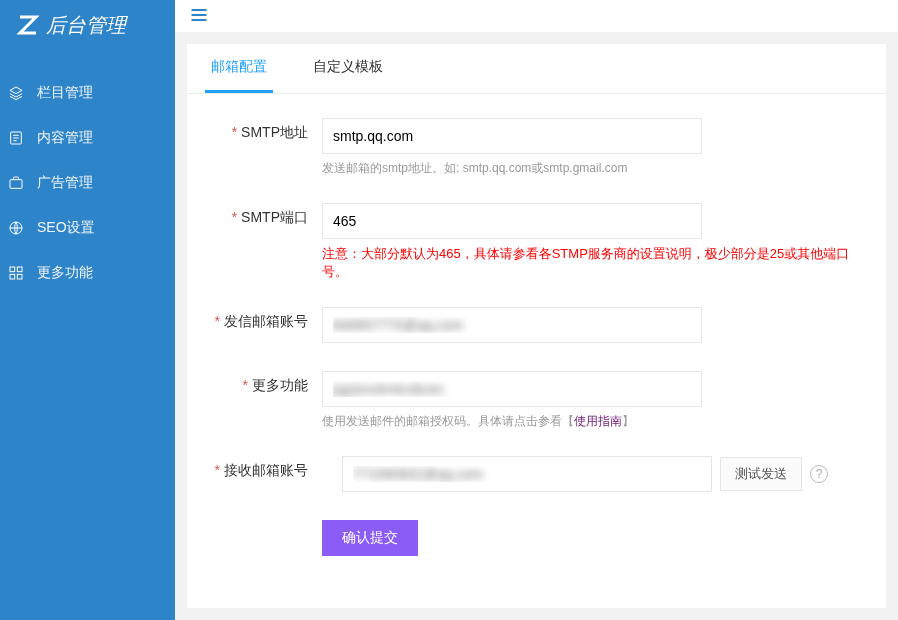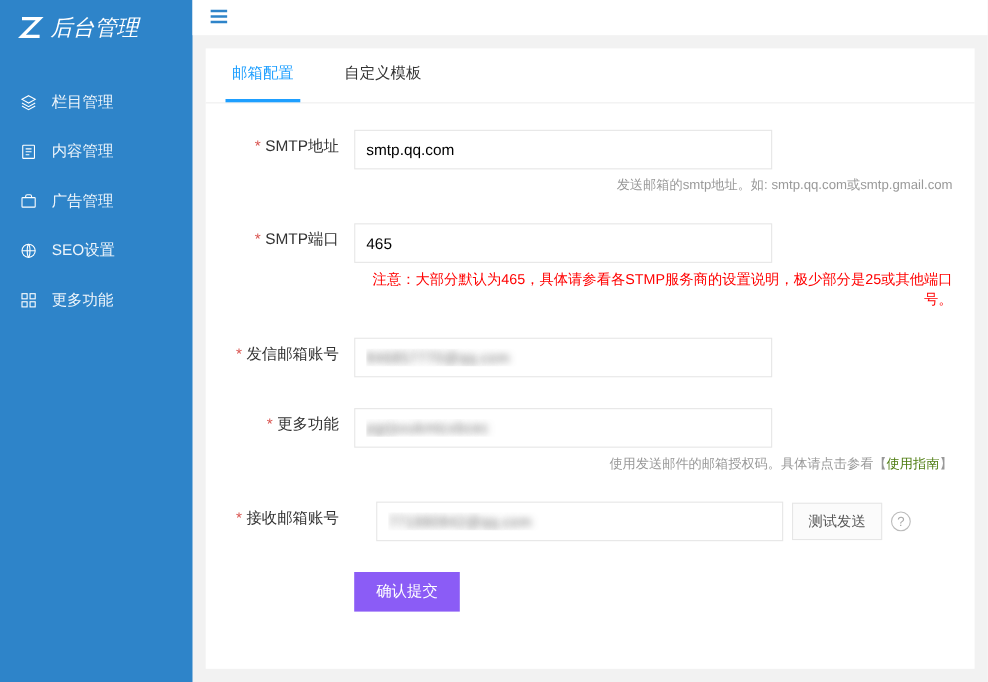--- a/index.html
+++ b/index.html
@@ -1,43 +1,43 @@
 <!DOCTYPE html>
 <html><head>
   <meta charset="utf-8">
   <style>
     * { margin: 0; padding: 0; box-sizing: border-box; }
     body { font-family: "Microsoft YaHei", Arial, sans-serif; font-size: 14px; background: #f2f2f2; width: 898px; height: 620px; overflow: hidden; }
     .layout { display: flex; height: 100%; }
     .sidebar { width: 175px; background: #2e84c9; color: #fff; flex-shrink: 0; }
     .logo { height: 50px; display: flex; align-items: center; padding-left: 16px; font-size: 20px; font-weight: 500; font-style: italic; }
     .menu { margin-top: 20px; }
-    .menu-item { height: 45px; display: flex; align-items: center; padding-left: 17px; cursor: pointer; color: rgba(255,255,255,0.92); }
+    .menu-item { height: 45px; display: flex; align-items: center; padding-left: 7px; cursor: pointer; color: rgba(255,255,255,0.92); }
     .menu-item.active { background: #1e6fb3; }
     .menu-icon { width: 18px; height: 18px; margin-right: 12px; display: inline-flex; align-items: center; justify-content: center; }
     .menu-icon svg { width: 16px; height: 16px; stroke: #fff; fill: none; stroke-width: 1.5; }
     .main { flex: 1; display: flex; flex-direction: column; }
     .topbar { height: 50px; background: #fff; display: flex; align-items: center; padding-left: 14px; }
     .hamburger { cursor: pointer; }
     .hamburger svg { width: 20px; height: 20px; stroke: #2e84c9; stroke-width: 2.5; }
     .content { margin: 12px; background: #fff; flex: 1; }
     .tabs { display: flex; padding: 0 18px; border-bottom: 1px solid #eee; height: 50px; align-items: stretch; }
     .tab { padding: 0 6px; margin-right: 34px; display: flex; align-items: center; cursor: pointer; border-bottom: 3px solid transparent; color: #333; }
     .tab.active { color: #1E9FFF; border-bottom-color: #1E9FFF; }
     .form { padding: 18px 20px 30px 20px; }
     .row { display: flex; align-items: flex-start; min-height: 48px; padding-top: 6px; margin-bottom: 16px; }
     .row.with-help { margin-bottom: 20px; }
     .label { width: 115px; text-align: right; padding-right: 14px; padding-top: 6px; color: #333; font-size: 14px; }
     .req { color: #d9534f; margin-right: 4px; }
     .field { flex: 1; }
     .input { width: 380px; height: 36px; border: 1px solid #e6e6e6; padding: 0 10px; font-size: 14px; outline: none; }
     .input.short { width: 370px; }
-    .help { margin-top: 6px; font-size: 12px; color: #999; text-align: right; }
+    .help { margin-top: 6px; font-size: 12px; color: #999; }
     .help.red { color: #FF0000; font-size: 13px; }
-    .help a { color: #4d7c0f; text-decoration: none; }
+    .help a { color: #701a75; text-decoration: none; }
     .inline-row { display: flex; align-items: center; gap: 8px; padding-left: 20px; }
     .btn-sm { height: 34px; padding: 0 14px; background: #fbfbfb; border: 1px solid #e6e6e6; cursor: pointer; font-size: 13px; color: #555; }
     .help-icon { width: 18px; height: 18px; border-radius: 50%; border: 1.5px solid #bbb; color: #aaa; font-size: 12px; display: inline-flex; align-items: center; justify-content: center; }
     .btn-primary { height: 36px; padding: 0 20px; background: #8b5cf6; color: #fff; border: none; cursor: pointer; font-size: 14px; }
     .blur { color: transparent; text-shadow: 0 0 7px rgba(80,80,80,0.8); user-select: none; }
   </style>
 </head>
 <body>
 
 <div class="layout">

